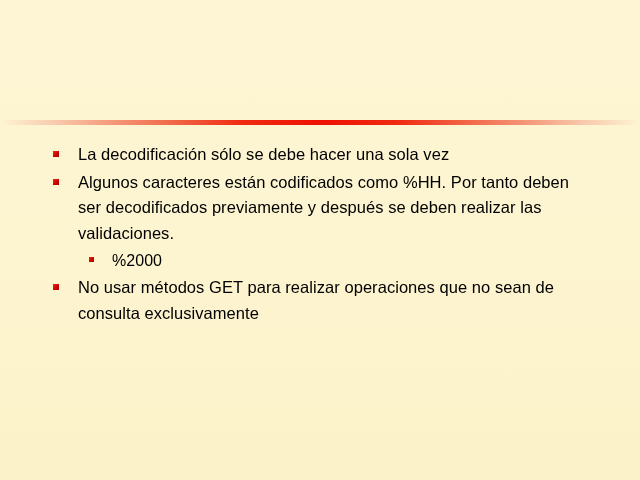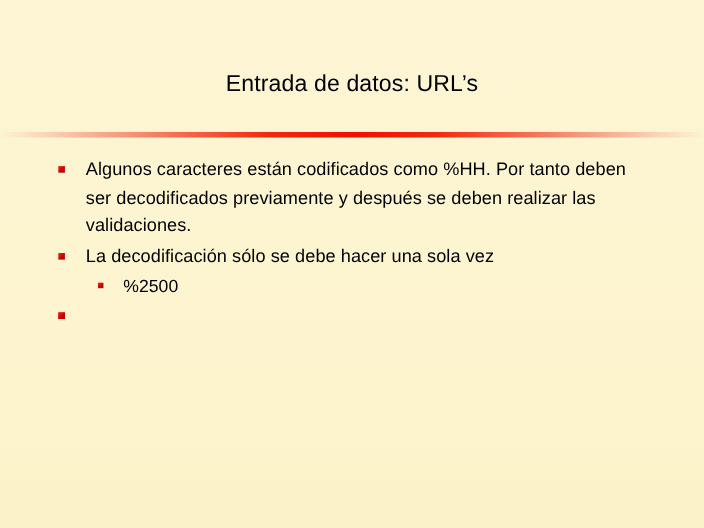--- a/index.html
+++ b/index.html
@@ -104,45 +104,43 @@
   .level-2 .bullet-text {
     font-size: 16px;
     line-height: 25px;
   }
 </style>
 </head>
 <body>
 
 <div class="slide">
 
-  <div class="title-area">
-    <span class="title-text">Entrada de datos: URL’s</span>
-  </div>
 
   <div class="divider"></div>
 
   <div class="body-area">
 
     <div class="bullet-row level-1">
       <span class="bullet-marker"></span>
-      <span class="bullet-text">Algunos caracteres están codificados como %HH. Por tanto deben ser decodificados previamente y después se deben realizar las validaciones.</span>
+      <span class="bullet-text">La decodificación sólo se debe hacer una sola vez</span>
     </div>
 
     <div class="bullet-row level-1">
       <span class="bullet-marker"></span>
-      <span class="bullet-text">La decodificación sólo se debe hacer una sola vez</span>
+      <span class="bullet-text">Algunos caracteres están codificados como %HH. Por tanto deben ser decodificados previamente y después se deben realizar las validaciones.</span>
     </div>
 
     <div class="bullet-row level-2">
       <span class="bullet-marker"></span>
-      <span class="bullet-text">%2500</span>
+      <span class="bullet-text">%2000</span>
     </div>
 
     <div class="bullet-row level-1">
       <span class="bullet-marker"></span>
     </div>
 
     <div class="bullet-row level-1">
       <span class="bullet-marker"></span>
+      <span class="bullet-text">No usar métodos GET para realizar operaciones que no sean de consulta exclusivamente</span>
     </div>
 
   </div>
 </div>
 
 </body></html>

